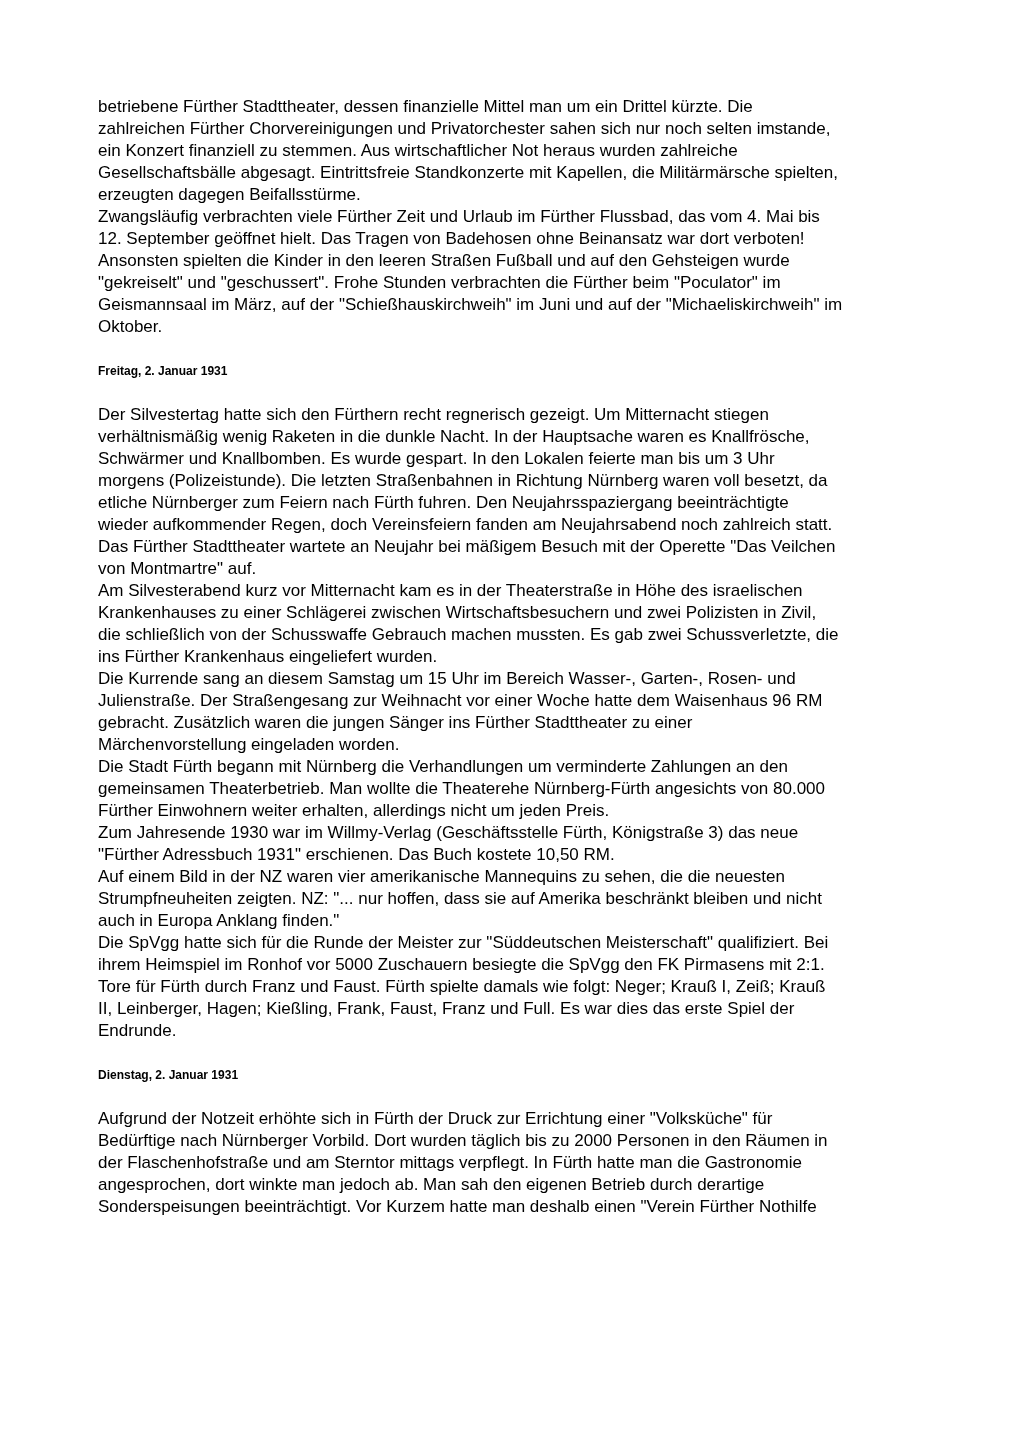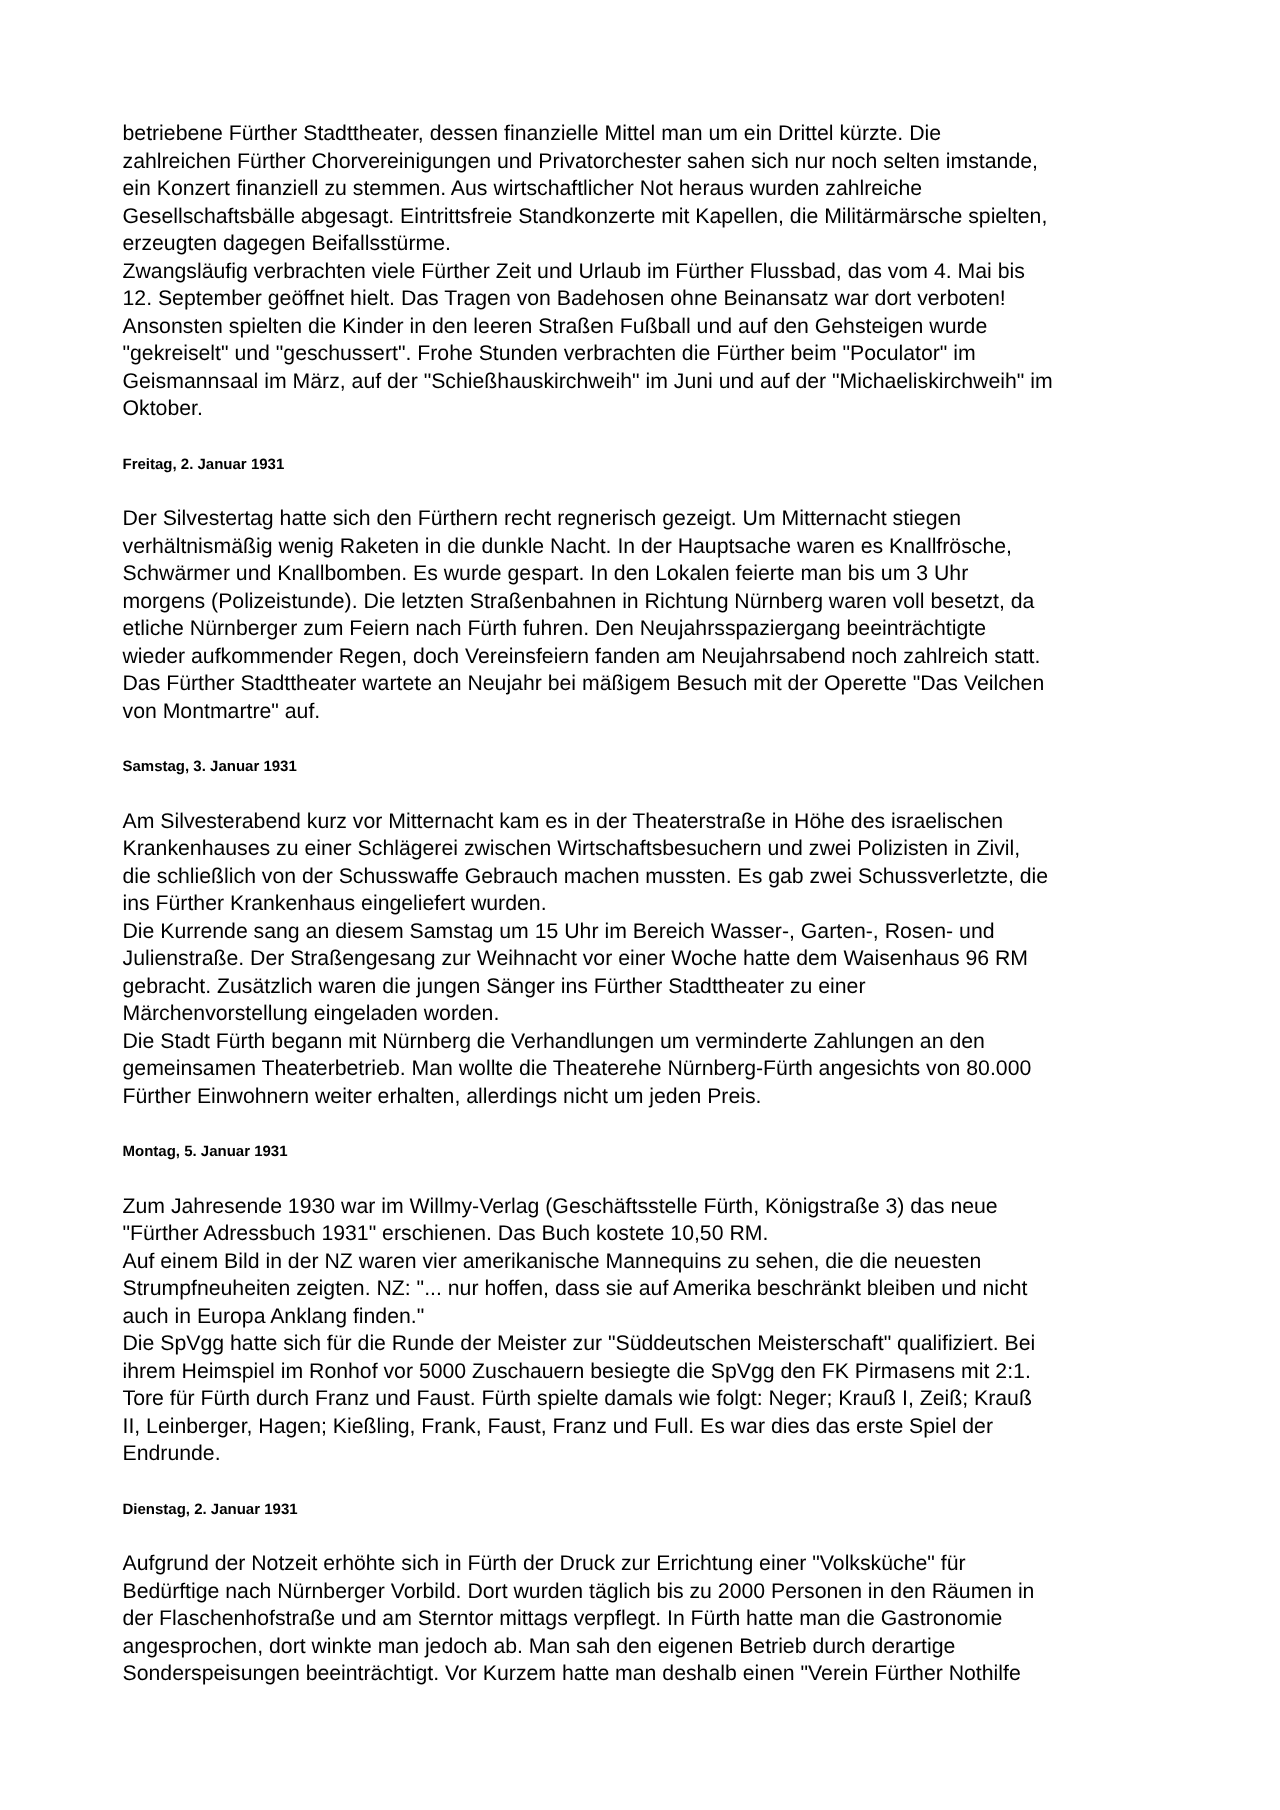--- a/index.html
+++ b/index.html
@@ -55,34 +55,32 @@
   <h2 class="heading">Freitag, 2. Januar 1931</h2>
   <div class="para">Der Silvestertag hatte sich den Fürthern recht regnerisch gezeigt. Um Mitternacht stiegen
 verhältnismäßig wenig Raketen in die dunkle Nacht. In der Hauptsache waren es Knallfrösche,
 Schwärmer und Knallbomben. Es wurde gespart. In den Lokalen feierte man bis um 3 Uhr
 morgens (Polizeistunde). Die letzten Straßenbahnen in Richtung Nürnberg waren voll besetzt, da
 etliche Nürnberger zum Feiern nach Fürth fuhren. Den Neujahrsspaziergang beeinträchtigte
 wieder aufkommender Regen, doch Vereinsfeiern fanden am Neujahrsabend noch zahlreich statt.
 Das Fürther Stadttheater wartete an Neujahr bei mäßigem Besuch mit der Operette "Das Veilchen
 von Montmartre" auf.</div>
 
-  <h2 class="heading">Samstag, 3. Januar 1931</h2>
   <div class="para">Am Silvesterabend kurz vor Mitternacht kam es in der Theaterstraße in Höhe des israelischen
 Krankenhauses zu einer Schlägerei zwischen Wirtschaftsbesuchern und zwei Polizisten in Zivil,
 die schließlich von der Schusswaffe Gebrauch machen mussten. Es gab zwei Schussverletzte, die
 ins Fürther Krankenhaus eingeliefert wurden.
 Die Kurrende sang an diesem Samstag um 15 Uhr im Bereich Wasser-, Garten-, Rosen- und
 Julienstraße. Der Straßengesang zur Weihnacht vor einer Woche hatte dem Waisenhaus 96 RM
 gebracht. Zusätzlich waren die jungen Sänger ins Fürther Stadttheater zu einer
 Märchenvorstellung eingeladen worden.
 Die Stadt Fürth begann mit Nürnberg die Verhandlungen um verminderte Zahlungen an den
 gemeinsamen Theaterbetrieb. Man wollte die Theaterehe Nürnberg-Fürth angesichts von 80.000
 Fürther Einwohnern weiter erhalten, allerdings nicht um jeden Preis.</div>
 
-  <h2 class="heading">Montag, 5. Januar 1931</h2>
   <div class="para">Zum Jahresende 1930 war im Willmy-Verlag (Geschäftsstelle Fürth, Königstraße 3) das neue
 "Fürther Adressbuch 1931" erschienen. Das Buch kostete 10,50 RM.
 Auf einem Bild in der NZ waren vier amerikanische Mannequins zu sehen, die die neuesten
 Strumpfneuheiten zeigten. NZ: "... nur hoffen, dass sie auf Amerika beschränkt bleiben und nicht
 auch in Europa Anklang finden."
 Die SpVgg hatte sich für die Runde der Meister zur "Süddeutschen Meisterschaft" qualifiziert. Bei
 ihrem Heimspiel im Ronhof vor 5000 Zuschauern besiegte die SpVgg den FK Pirmasens mit 2:1.
 Tore für Fürth durch Franz und Faust. Fürth spielte damals wie folgt: Neger; Krauß I, Zeiß; Krauß
 II, Leinberger, Hagen; Kießling, Frank, Faust, Franz und Full. Es war dies das erste Spiel der
 Endrunde.</div>

